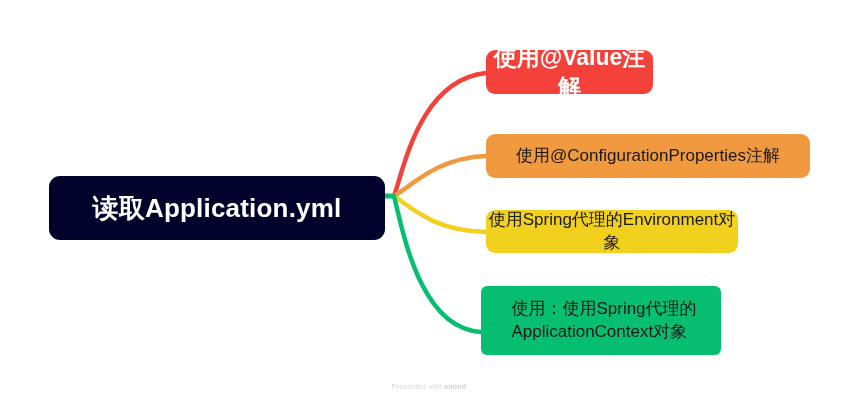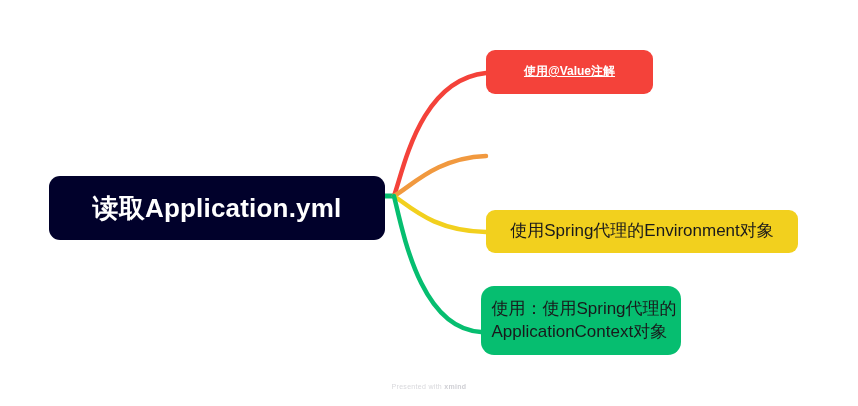--- a/index.html
+++ b/index.html
@@ -60,23 +60,22 @@
   #branch-node-0 {
     left: 486px;
     top: 50px;
     width: 167px;
     height: 44px;
     background: #f4423a;
     border-radius: 9px;
   }
   #branch-node-0 .node-label {
     color: #ffffff;
-    font-size: 12px;
+    font-size: 23px;
     font-weight: 700;
-    text-decoration: underline;
   }
 
   
   #branch-node-1 {
     left: 486px;
     top: 134px;
     width: 324px;
     height: 44px;
     background: #f1993f;
     border-radius: 9px;
@@ -84,39 +83,39 @@
   #branch-node-1 .node-label {
     color: #19191b;
     font-size: 17px;
     font-weight: 400;
   }
 
   
   #branch-node-2 {
     left: 486px;
     top: 210px;
-    width: 312px;
+    width: 252px;
     height: 43px;
     background: #f2d01e;
     border-radius: 9px;
   }
   #branch-node-2 .node-label {
     color: #19191b;
     font-size: 17px;
     font-weight: 400;
   }
 
   
   #branch-node-3 {
     left: 481px;
     top: 286px;
-    width: 200px;
+    width: 240px;
     height: 69px;
     background: #06be70;
-    border-radius: 13px;
+    border-radius: 6px;
   }
   #branch-node-3 .node-label {
     color: #19191b;
     font-size: 17px;
     font-weight: 400;
     text-align: left;
     padding-left: 6px;
   }
 
   #watermark {
@@ -154,20 +153,23 @@
   </svg>
 
   <div class="node" id="root-node">
     <span class="node-label">读取Application.yml</span>
   </div>
 
   <div class="node" id="branch-node-0">
     <span class="node-label">使用@Value注解</span>
   </div>
 
+  <div class="node" id="branch-node-1">
+    <span class="node-label">使用@ConfigurationProperties注解</span>
+  </div>
 
   <div class="node" id="branch-node-2">
     <span class="node-label">使用Spring代理的Environment对象</span>
   </div>
 
   <div class="node" id="branch-node-3">
     <span class="node-label">使用：使用Spring代理的
 ApplicationContext对象</span>
   </div>
 

